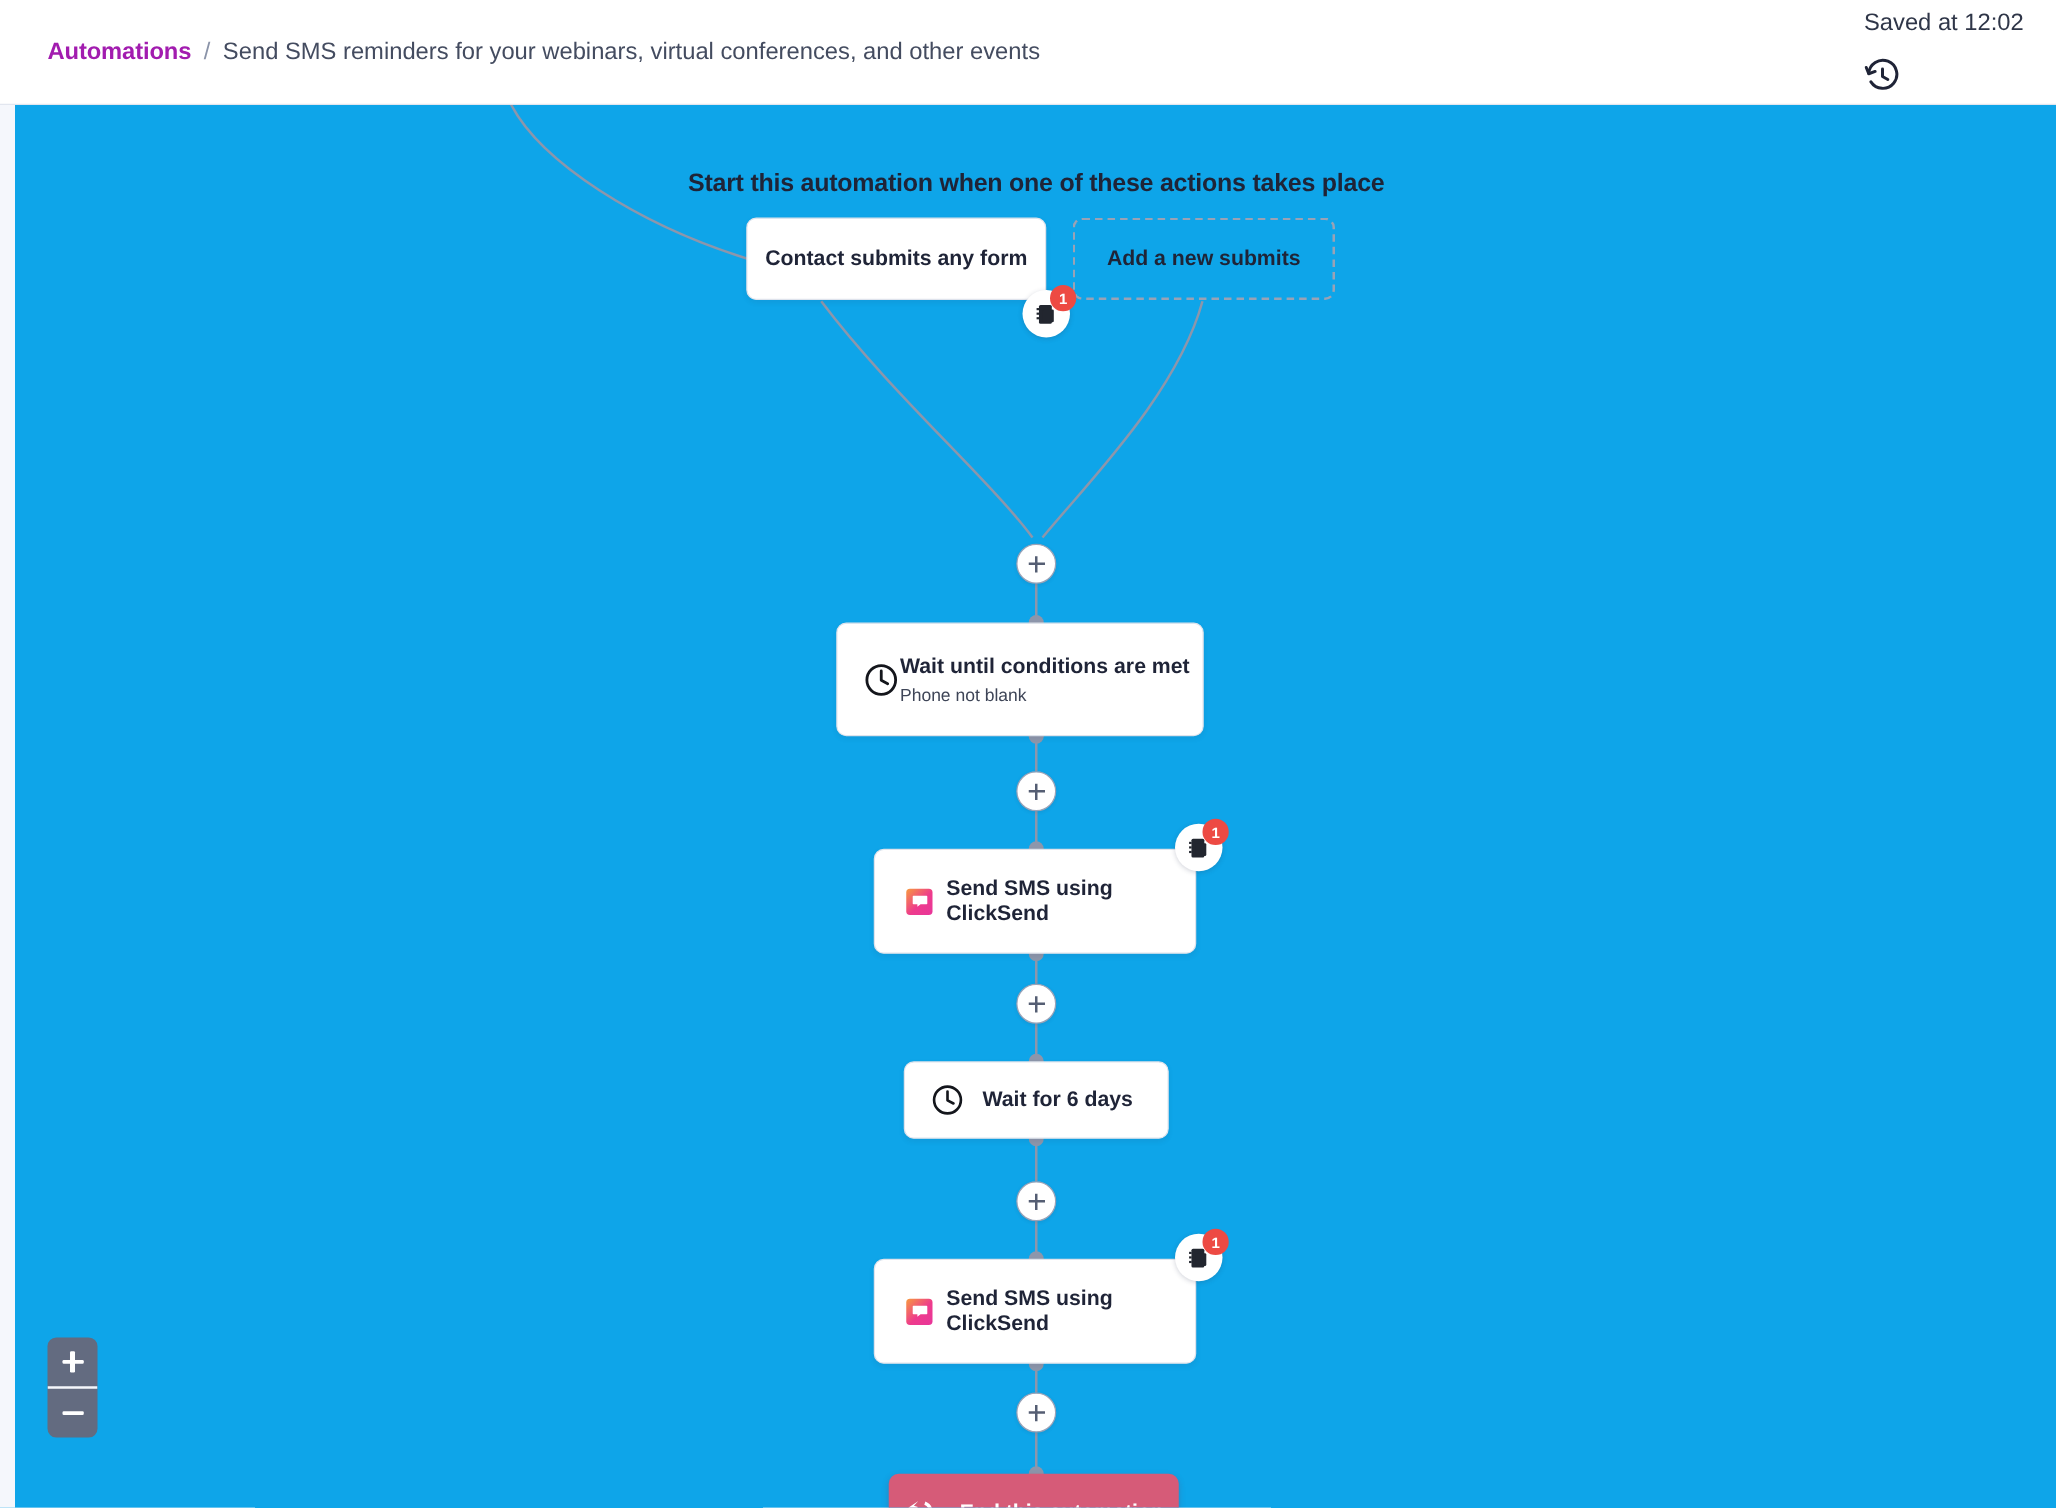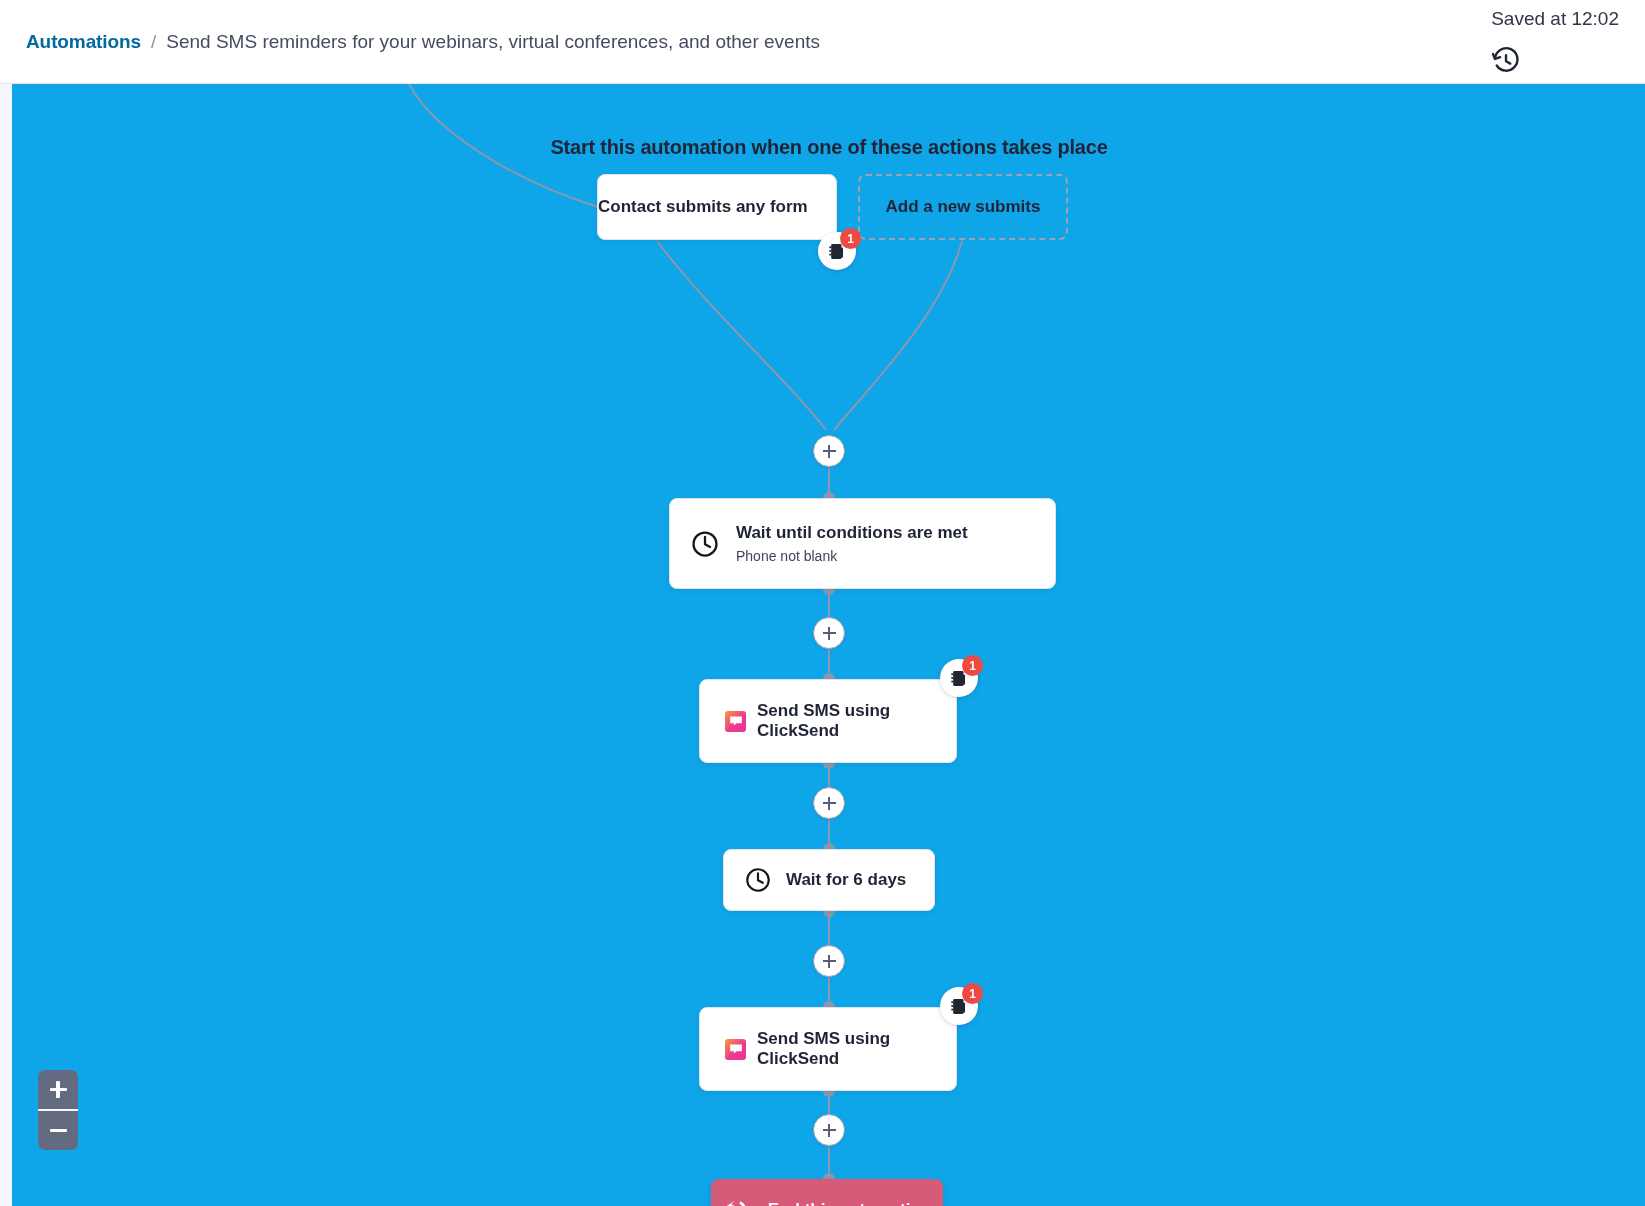--- a/index.html
+++ b/index.html
@@ -27,22 +27,23 @@
     z-index: 40;
   }
   .breadcrumb {
     display: flex;
     align-items: center;
     font-size: 19px;
     white-space: nowrap;
   }
   .crumb-root {
     font-weight: 700;
-    color: #0369a1;
+    color: #a21caf;
     letter-spacing: -0.1px;
+    margin-left: 12px;
   }
   .crumb-sep {
     color: #8a93a8;
     margin: 0 10px;
     font-weight: 400;
   }
   .crumb-current {
     color: #444c60;
     font-weight: 400;
   }
@@ -100,20 +101,21 @@
     border: 1px solid #dfe3ec;
     border-radius: 8px;
     box-shadow: 0 2px 4px rgba(40,50,80,0.08);
     z-index: 6;
     display: flex;
     align-items: center;
   }
   .node-trigger {
     left: 585px; top: 90px;
     width: 240px; height: 66px;
+    justify-content: center;
   }
   .node-trigger .node-label {
     font-size: 17px;
     font-weight: 700;
     color: #1f2437;
   }
 
   .node-addtrigger {
     position: absolute;
     left: 846px; top: 90px;
@@ -128,23 +130,22 @@
     z-index: 6;
   }
   .node-addtrigger .node-label {
     font-size: 17px;
     font-weight: 700;
     color: #1f2437;
   }
 
   .node-wait-cond {
     left: 657px; top: 414px;
-    width: 387px; height: 91px;
+    width: 294px; height: 91px;
     padding-left: 20px;
-    gap: 16px;
   }
   .node-wait-cond .text-col {
     display: flex;
     flex-direction: column;
     gap: 5px;
   }
   .node-wait-cond .title {
     font-size: 17px; font-weight: 700; color: #1f2437;
   }
   .node-wait-cond .sub {

